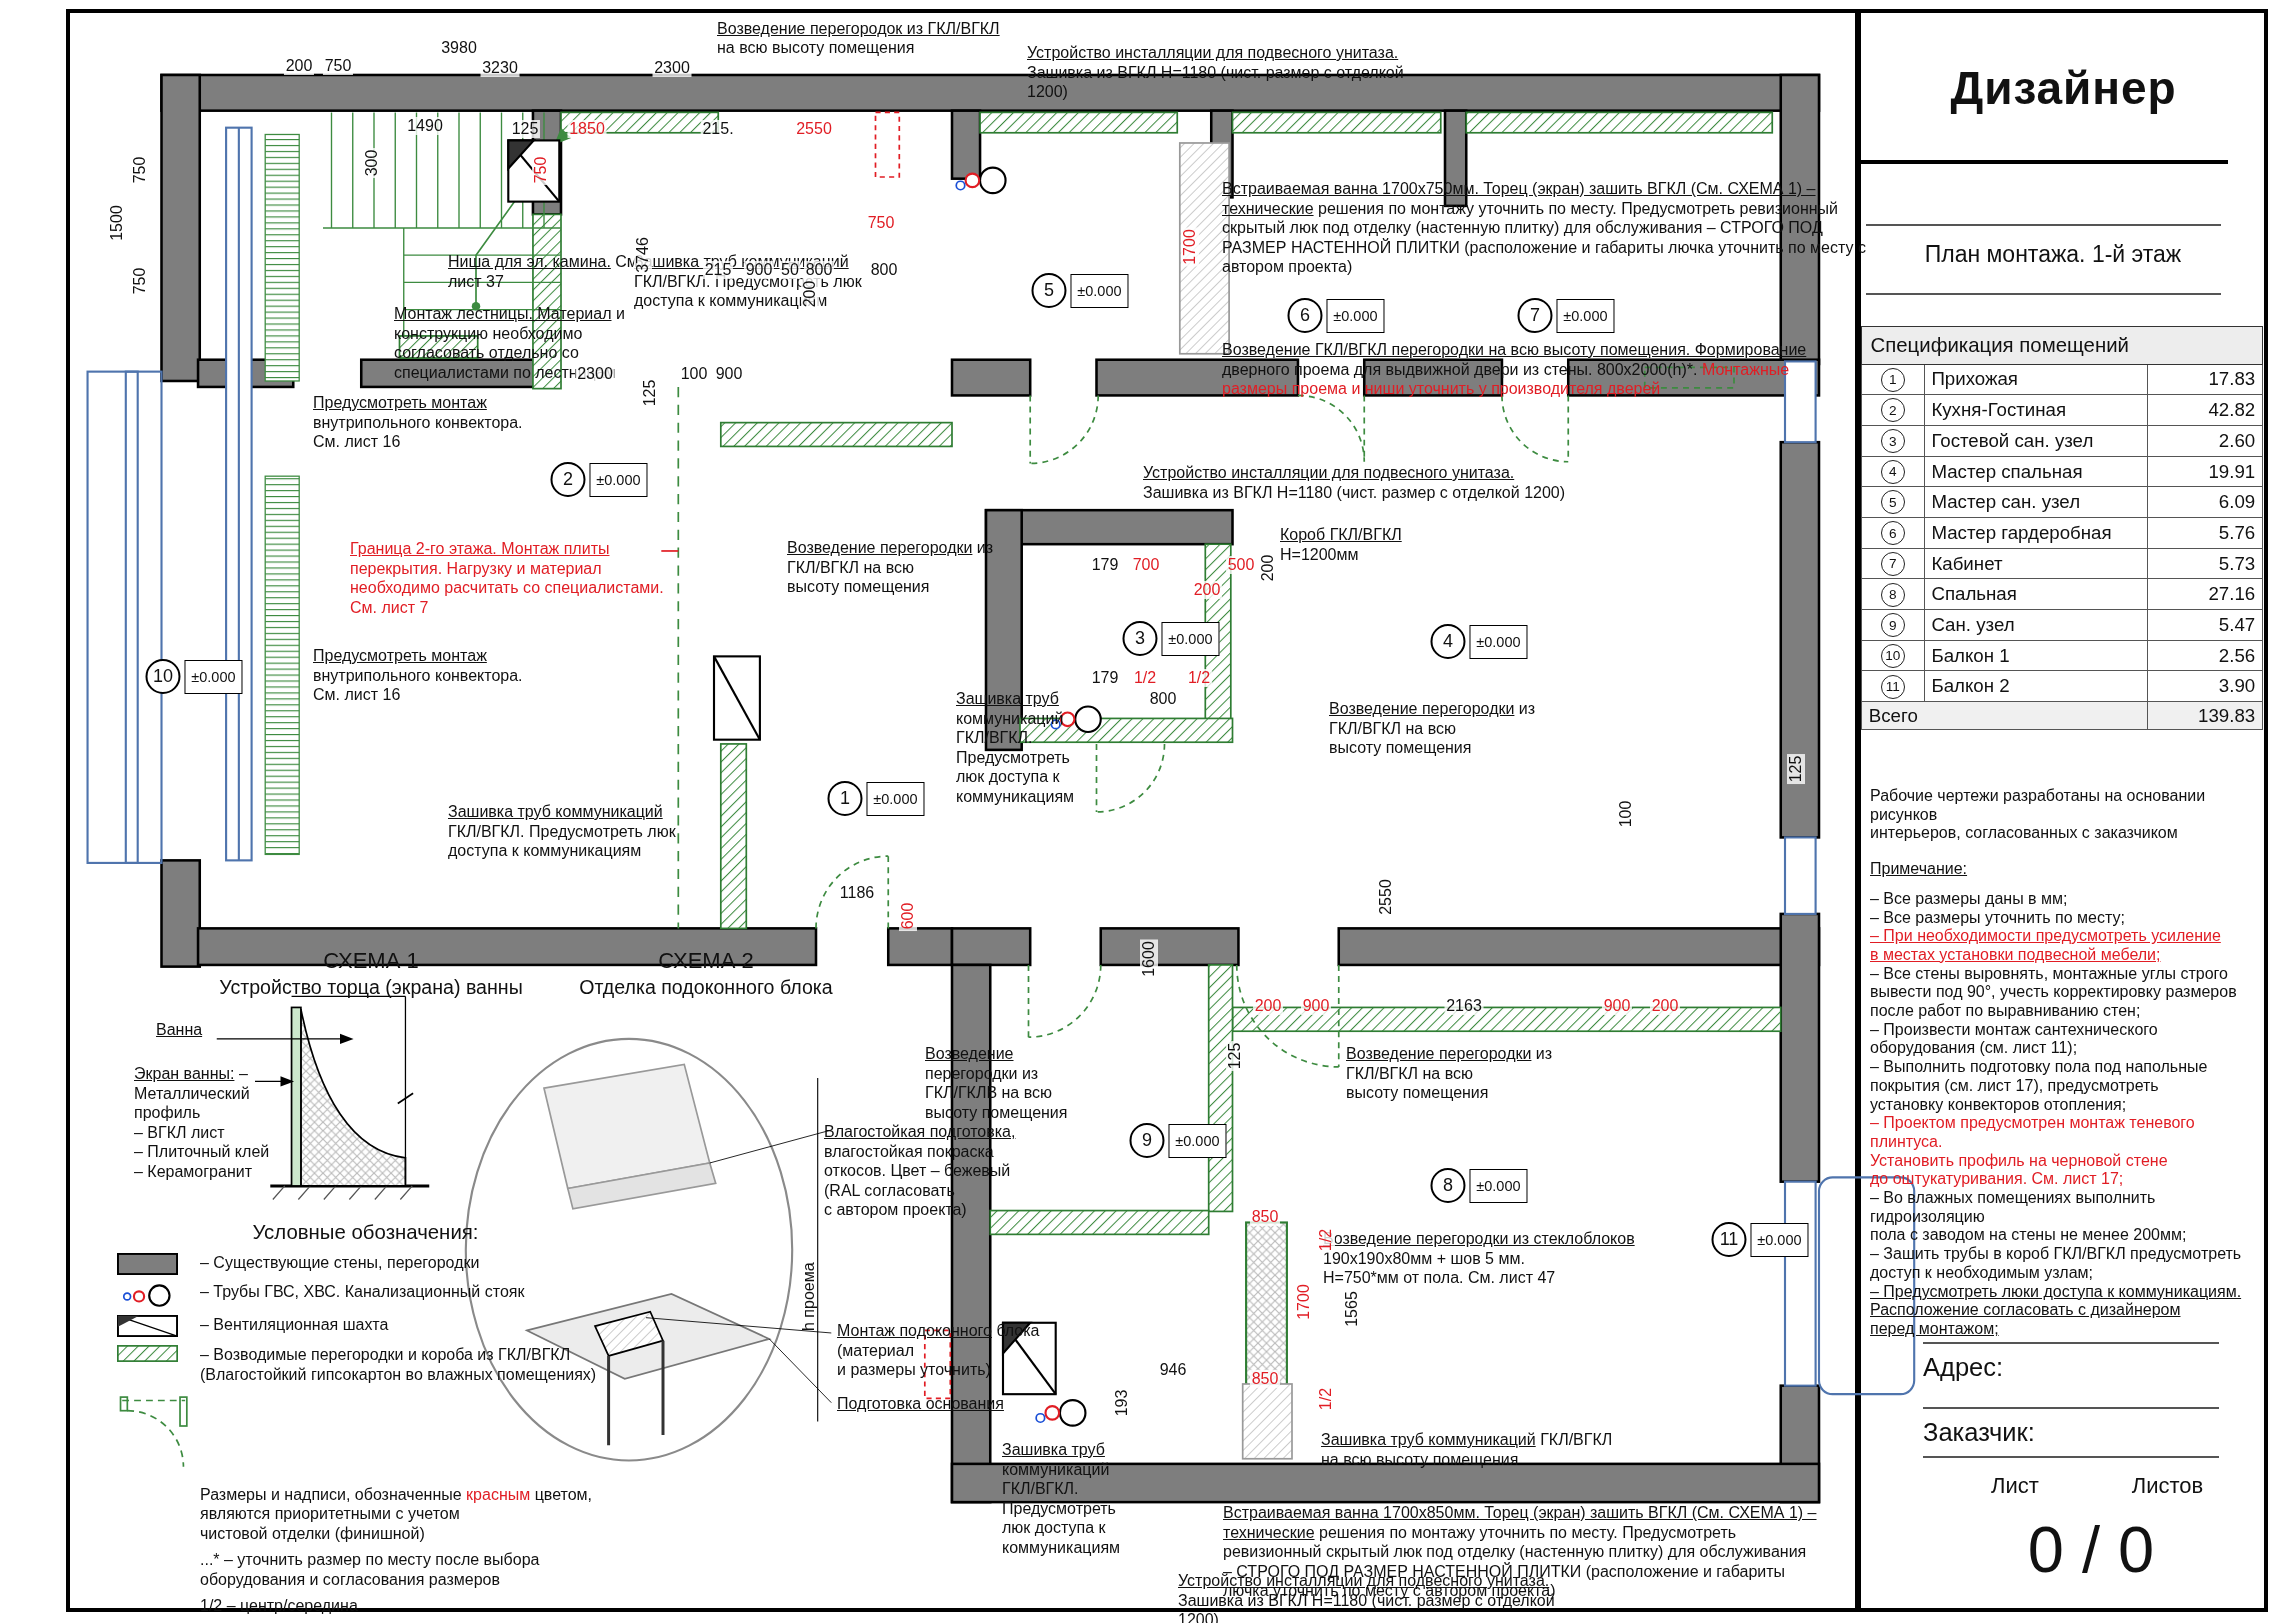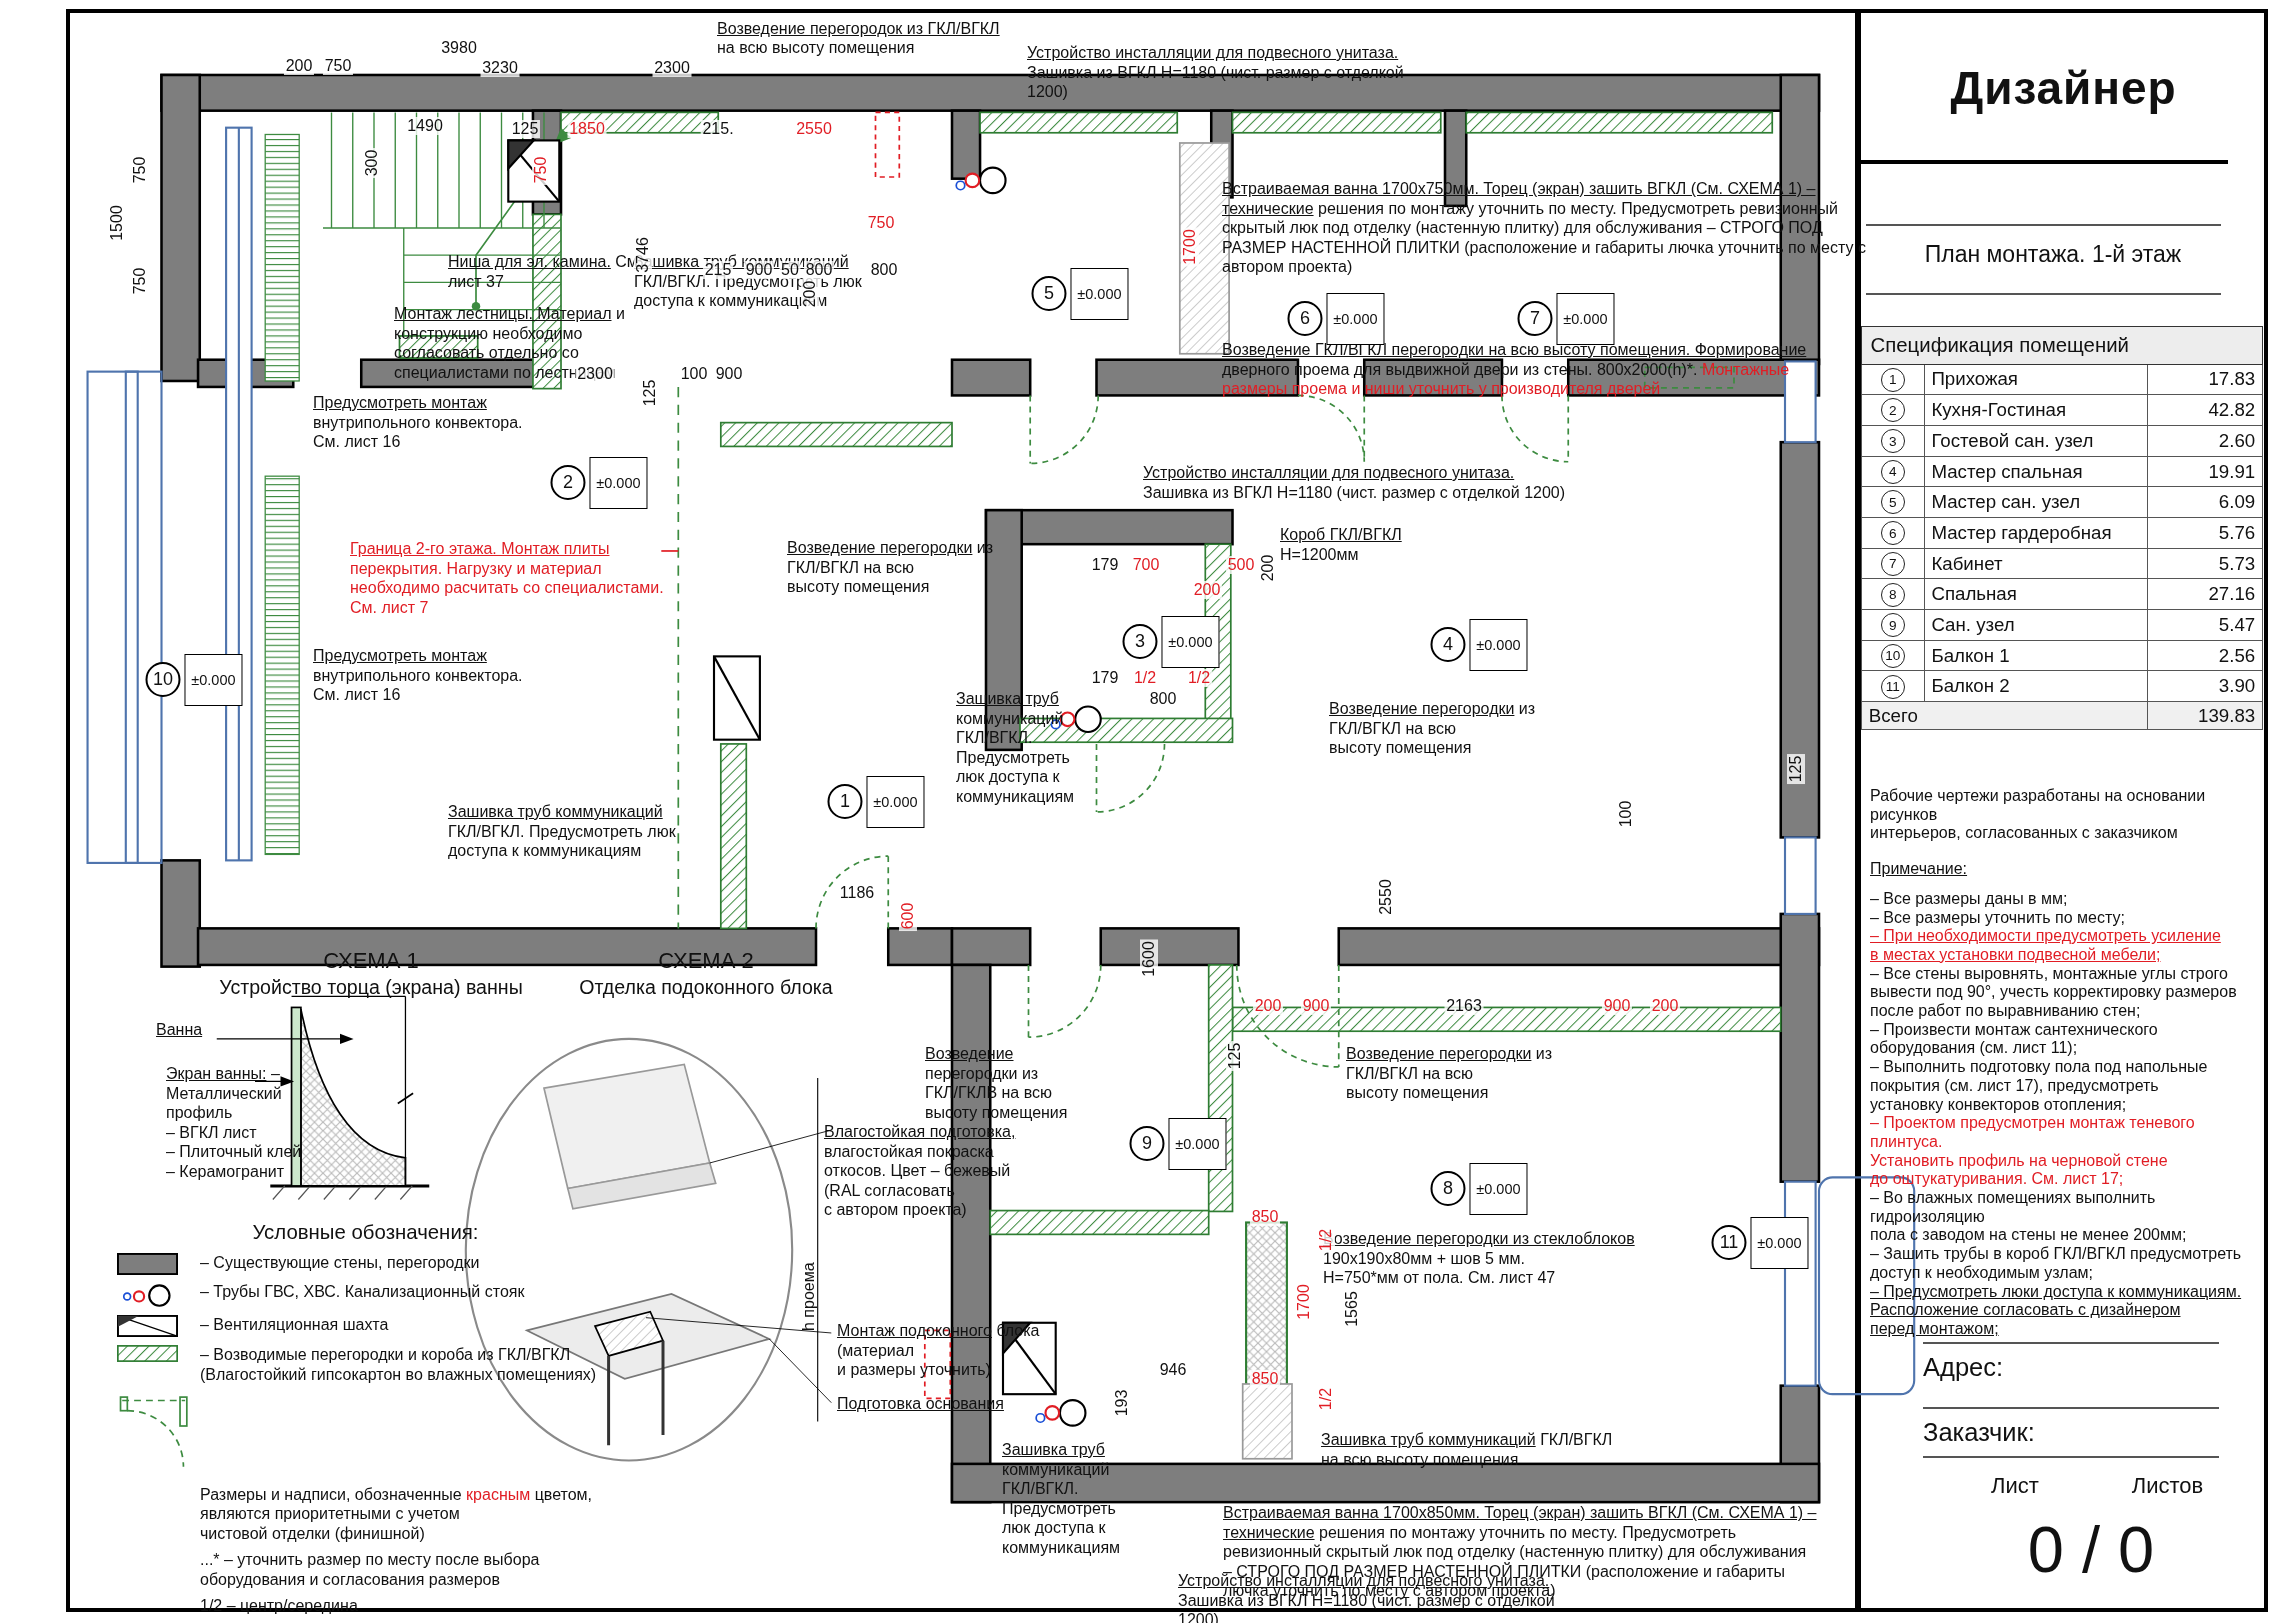--- a/index.html
+++ b/index.html
@@ -11,21 +11,21 @@
   .ann{position:absolute;font-size:16px;line-height:19.6px;white-space:pre-line;color:#111}
   .ann .u{text-decoration:underline}
   .ann .red, .red{color:#e11d24}
   .ann.red{color:#e11d24}
   .ann.vert{transform:rotate(-90deg);transform-origin:left top;white-space:nowrap}
   .dim{position:absolute;font-size:16px;white-space:nowrap;transform:translate(-50%,-50%);background:rgba(255,255,255,.8);padding:0 1.7px;color:#111}
   .dim.red{color:#e11d24}
   .dim.vert{transform:translate(-50%,-50%) rotate(-90deg)}
   .marker{position:absolute;transform:translate(-50%,0);text-align:center}
   .mnum{display:inline-flex;width:31px;height:31px;border:2.1px solid #000;border-radius:50%;align-items:center;justify-content:center;font-size:18px;background:#fff}
-  .mlvl{display:inline-block;margin-top:11px;border:1.7px solid #000;background:#fff;font-size:14.5px;padding:17px 6px;white-space:nowrap}
+  .mlvl{display:inline-block;margin-top:17px;border:1.7px solid #000;background:#fff;font-size:14.5px;padding:8px 6px;white-space:nowrap}
   
   .schema-title{position:absolute;text-align:center;font-size:22px}
   .schema-sub{position:absolute;text-align:center;font-size:19.6px}
   
   .legend{position:absolute;left:102px;top:1221px;width:527px}
   .legend h3{margin:0 0 8.5px 0;text-align:center;font-size:20.4px;font-weight:normal}
   .lrow{display:flex;align-items:flex-start;margin-bottom:7.7px}
   .lsym{width:98px;flex:0 0 98px;display:flex;justify-content:flex-start;padding-left:15.3px;box-sizing:border-box}
   .ltxt{flex:1;font-size:16px;line-height:19.6px;white-space:pre-line}
   .ltxt .ul2{text-decoration:underline}
@@ -299,21 +299,21 @@
 Предусмотреть
 люк доступа к
 коммуникациям</span><span class="red"></span></div>
 
     <div class="ann ul" style="left: 1223px; top: 1503px; width: 595px;"><span class="u">Встраиваемая ванна 1700х850мм. Торец (экран) зашить ВГКЛ (См. СХЕМА 1) – технические</span> <span>решения по монтажу уточнить по месту. Предусмотреть ревизионный скрытый люк под отделку (настенную плитку) для обслуживания – СТРОГО ПОД РАЗМЕР НАСТЕННОЙ ПЛИТКИ (расположение и габариты лючка уточнить по месту с автором проекта)</span><span class="red"></span></div>
 
     <div class="ann ul" style="left: 1178px; top: 1571px; width: 417px;"><span class="u">Устройство инсталляции для подвесного унитаза.</span> <span>Зашивка из ВГКЛ Н=1180 (чист. размер с отделкой 1200)</span><span class="red"></span></div>
 
     <div class="ann ul" style="left: 156px; top: 1020px; width: 111px;"><span class="u">Ванна</span> <span></span><span class="red"></span></div>
 
-    <div class="ann ul" style="left: 134px; top: 1064px; width: 187px; margin-left: 32px;"><span class="u">Экран ванны:</span> <span>– Металлический
+    <div class="ann ul" style="left: 134px; top: 1064px; width: 187px;"><span class="u">Экран ванны:</span> <span>– Металлический
    профиль
 – ВГКЛ лист
 – Плиточный клей
 – Керамогранит</span><span class="red"></span></div>
 
     <div class="ann vert" style="left: 799px; top: 1331px; width: 102px;"><span class="u"></span> <span>h проема</span><span class="red"></span></div>
   </div>
 
 <div>
 

